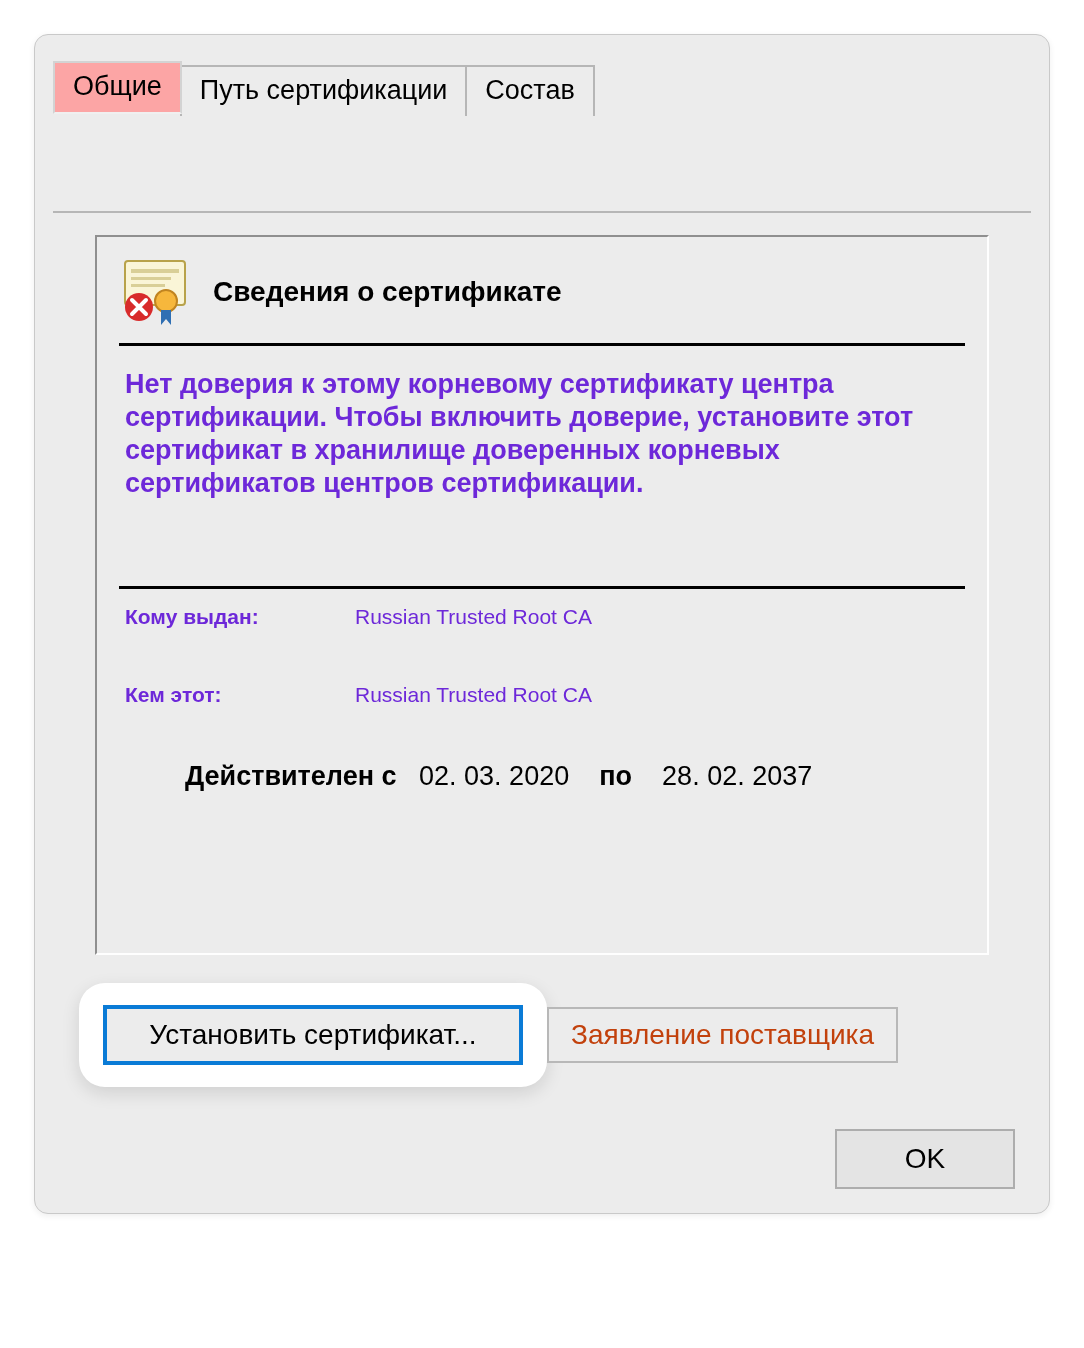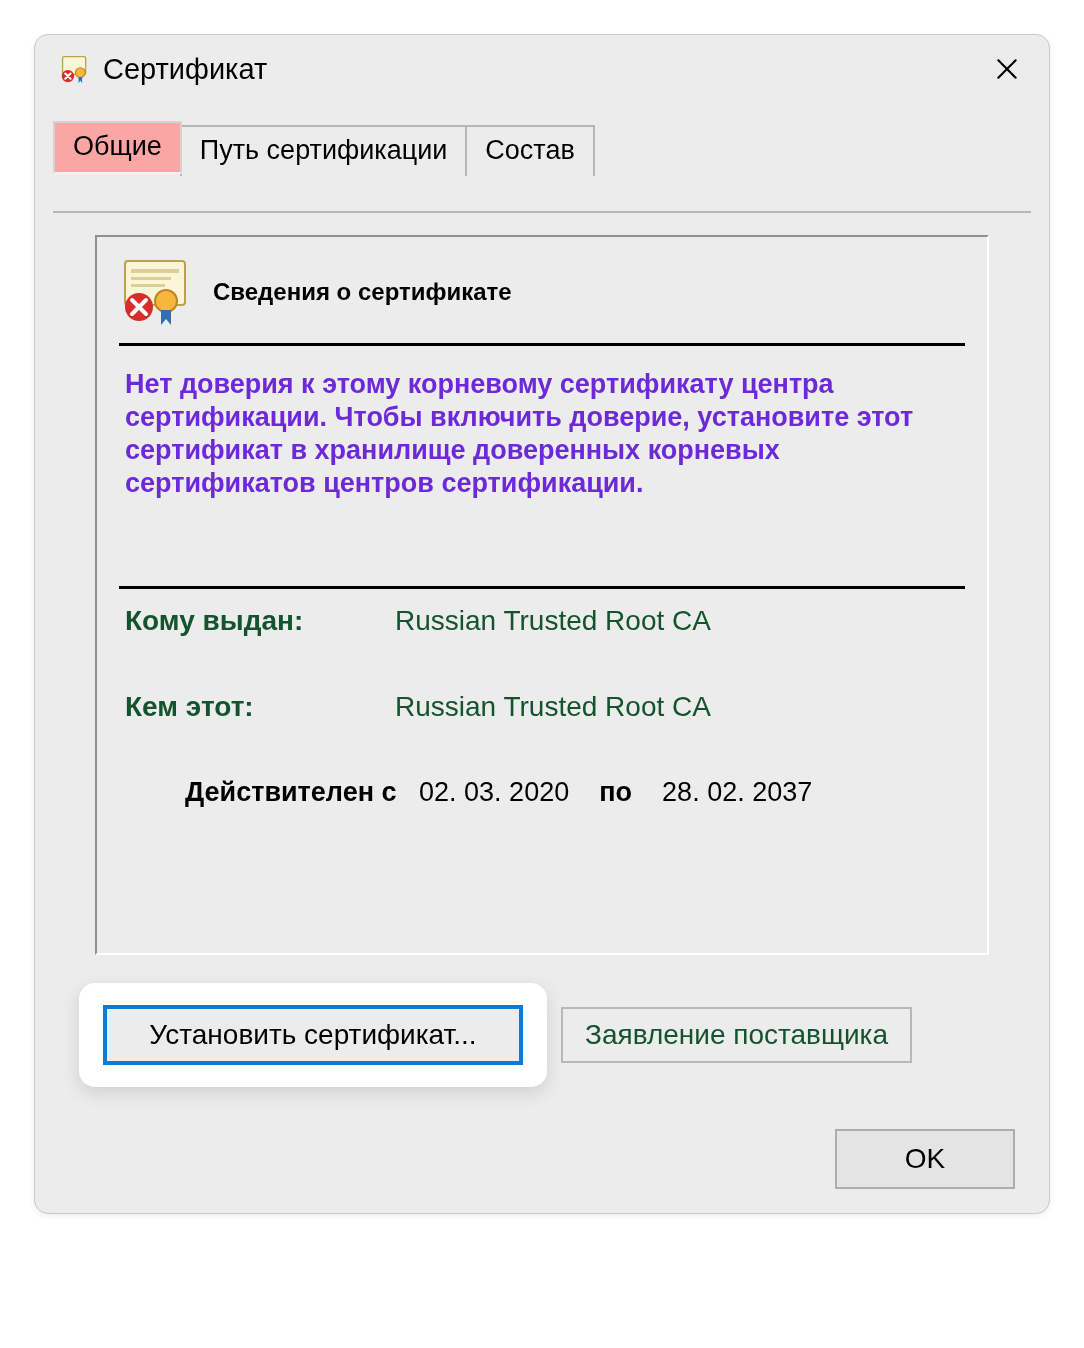--- a/index.html
+++ b/index.html
@@ -99,21 +99,21 @@
     display: flex;
     align-items: center;
     gap: 22px;
     padding: 4px 0 18px 0;
   }
   .cert-header .big-icon {
     width: 72px; height: 66px;
     position: relative;
   }
   .cert-heading {
-    font-size: 24px;
+    font-size: 28px;
     font-weight: 700;
     color: #000;
   }
   .sep {
     border: none;
     border-top: 3px solid #000;
     margin: 0;
   }
 
   .warning {
@@ -123,103 +123,84 @@
     color: #6d28d9;
     padding: 22px 6px 0 6px;
     min-height: 240px;
   }
 
   .details {
     padding: 16px 6px 0 6px;
   }
   .row {
     display: flex;
-    font-size: 28px;
-    color: #14532d;
+    font-size: 21px;
+    color: #6d28d9;
     margin-bottom: 54px;
-    gap: 40px;
   }
   .row .lbl { font-weight: 700; width: 230px; }
   .row .val { font-weight: 400; }
 
   .validity {
     font-size: 27px;
     color: #000;
     padding-left: 60px;
   }
   .validity .b { font-weight: 700; }
 
   .btnrow {
     position: absolute;
     left: 44px; right: 60px;
     top: 948px;
     display: flex;
     align-items: center;
   }
   .install-halo {
     background: #ffffff;
-    border-radius: 16px;
+    border-radius: 26px;
     padding: 22px 24px;
     box-shadow: 0 6px 18px rgba(0,0,0,0.12);
   }
   .btn {
     font-size: 28px;
     padding: 10px 22px;
     background: #ececec;
     border: 2px solid #b8b8b8;
     color: #000;
     text-align: center;
   }
   .btn.install {
     border: 4px solid #0a7bd6;
     background: #ececec;
     color: #000;
     min-width: 420px;
   }
   .btn.disabled {
-    color: #14532d;
+    color: #c2410c;
     min-width: 340px;
-    margin-left: 14px;
   }
 
   .ok-row {
     position: absolute;
     right: 34px;
     bottom: 24px;
   }
   .btn.ok {
     min-width: 180px;
     padding: 12px 26px;
     background: #e4e4e4;
     border: 2px solid #adadad;
   }
 </style>
 </head>
 <body>
 
 <div class="outer">
   <div class="dialog">
 
-    <div class="titlebar">
-      <span class="icon-wrap">
-        <svg viewBox="0 0 36 36" width="32" height="32">
-          <rect x="4" y="4" width="26" height="20" rx="2" fill="#fbf6d8" stroke="#b8a24a" stroke-width="1.5"></rect>
-          <circle cx="10" cy="26" r="7" fill="#d82b2b"></circle>
-          <path d="M7 23 L13 29 M13 23 L7 29" stroke="#ffffff" stroke-width="2.2" stroke-linecap="round"></path>
-          <circle cx="24" cy="22" r="5.5" fill="#f6b73c" stroke="#c08420" stroke-width="1.2"></circle>
-          <path d="M22 27 L22 34 L24 31 L26 34 L26 27 Z" fill="#2f6fb3"></path>
-        </svg>
-      </span>
-      <span class="title-text">Сертификат</span>
-      <span class="close">
-        <svg viewBox="0 0 24 24" width="26" height="26">
-          <path d="M4 4 L20 20 M20 4 L4 20" stroke="#000" stroke-width="2" stroke-linecap="round" fill="none"></path>
-        </svg>
-      </span>
-    </div>
 
     <div class="tabs">
       <div class="tab active">Общие</div>
       <div class="tab">Путь сертификации</div>
       <div class="tab">Состав</div>
     </div>
     <div class="tabbox-line"></div>
 
     <div class="content">
       <div class="inset">

